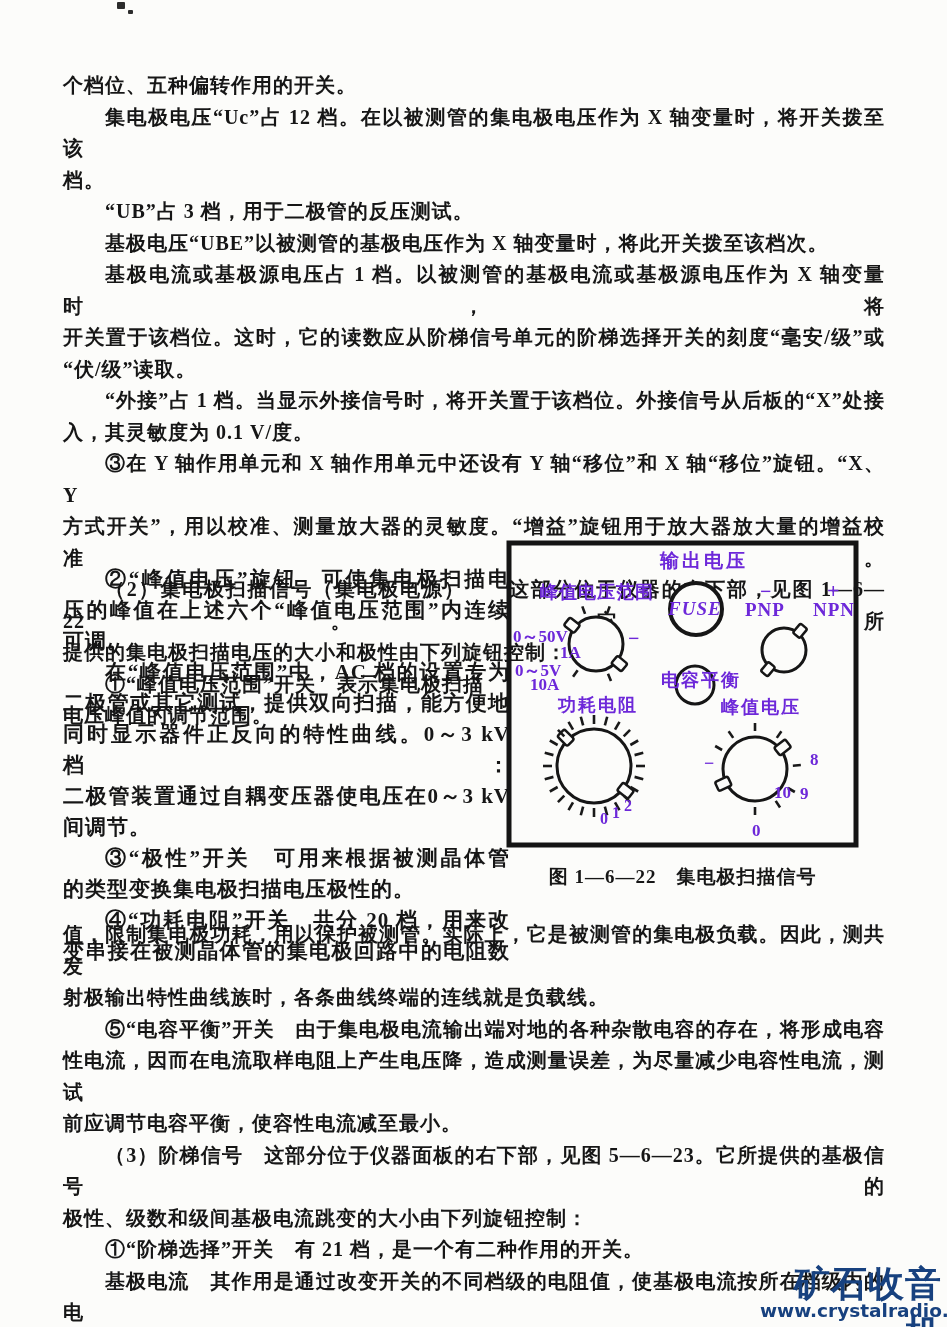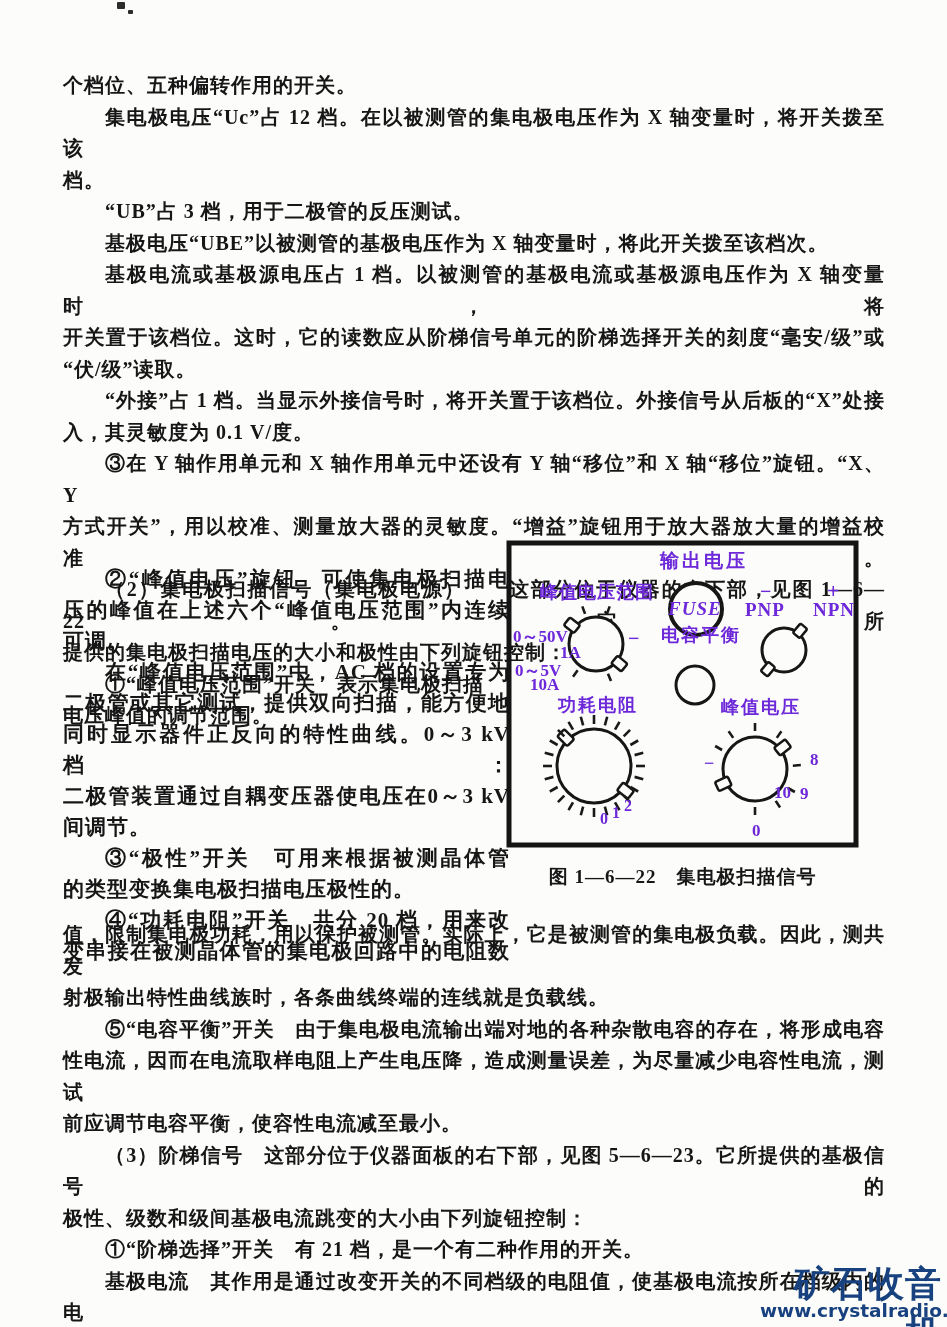--- a/index.html
+++ b/index.html
@@ -173,21 +173,21 @@
   <span class="flabel fl-serif" style="left:668px;top:598px;width:48px;text-align:center;font-size:19px;font-style:italic;letter-spacing:1px;">FUSE</span>
   <span class="flabel fl-serif" style="left:760px;top:580px;font-size:20px;">−</span>
   <span class="flabel fl-serif" style="left:745px;top:599px;font-size:19px;letter-spacing:1px;">PNP</span>
   <span class="flabel fl-serif" style="left:827px;top:578px;font-size:22px;">+</span>
   <span class="flabel fl-serif" style="left:813px;top:599px;font-size:19px;letter-spacing:1px;">NPN</span>
   <span class="flabel fl-serif" style="left:513px;top:625px;font-size:17px;">0～50V</span>
   <span class="flabel fl-serif" style="left:524px;top:643px;font-size:17px;margin-left:36px;">1A</span>
   <span class="flabel fl-serif" style="left:515px;top:659px;font-size:17px;">0～5V</span>
   <span class="flabel fl-serif" style="left:530px;top:675px;font-size:17px;">10A</span>
   <span class="flabel fl-serif" style="left:628px;top:627px;font-size:20px;">−</span>
-  <span class="flabel fl-bold" style="left:661px;top:623px;font-size:18px;letter-spacing:2px;">电容平衡</span>
+  <span class="flabel fl-bold" style="left:661px;top:668px;font-size:18px;letter-spacing:2px;">电容平衡</span>
   <span class="flabel fl-bold" style="left:558px;top:693px;font-size:18px;letter-spacing:2px;">功耗电阻</span>
   <span class="flabel fl-bold" style="left:721px;top:695px;font-size:18px;letter-spacing:2px;">峰值电压</span>
   <span class="flabel fl-serif" style="left:600px;top:810px;font-size:16px;">0</span>
   <span class="flabel fl-serif" style="left:612px;top:804px;font-size:16px;">1</span>
   <span class="flabel fl-serif" style="left:624px;top:797px;font-size:16px;">2</span>
   <span class="flabel fl-serif" style="left:704px;top:753px;font-size:18px;">−</span>
   <span class="flabel fl-serif" style="left:810px;top:750px;font-size:17px;">8</span>
   <span class="flabel fl-serif" style="left:800px;top:784px;font-size:17px;">9</span>
   <span class="flabel fl-serif" style="left:774px;top:769px;font-size:17px;margin-top:14px;">10</span>
   <span class="flabel fl-serif" style="left:752px;top:821px;font-size:17px;">0</span>

